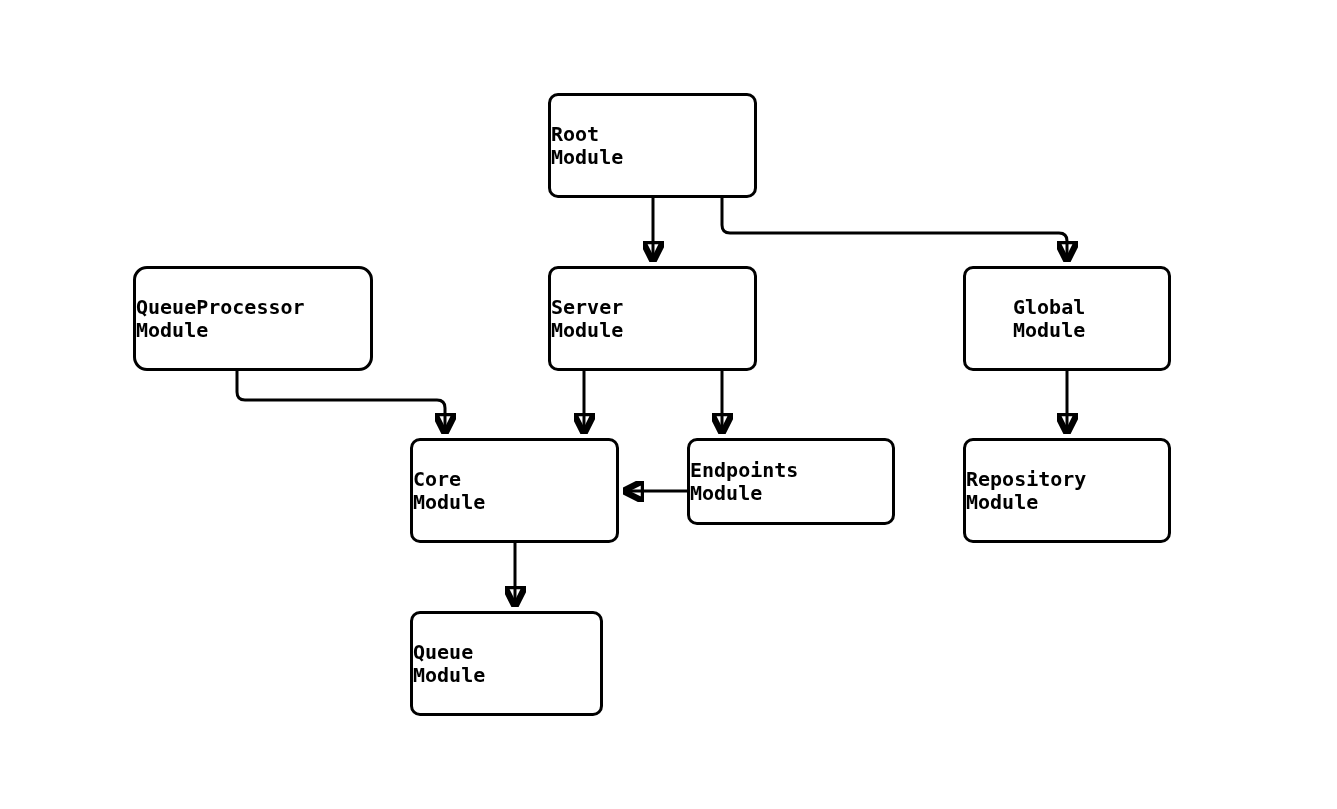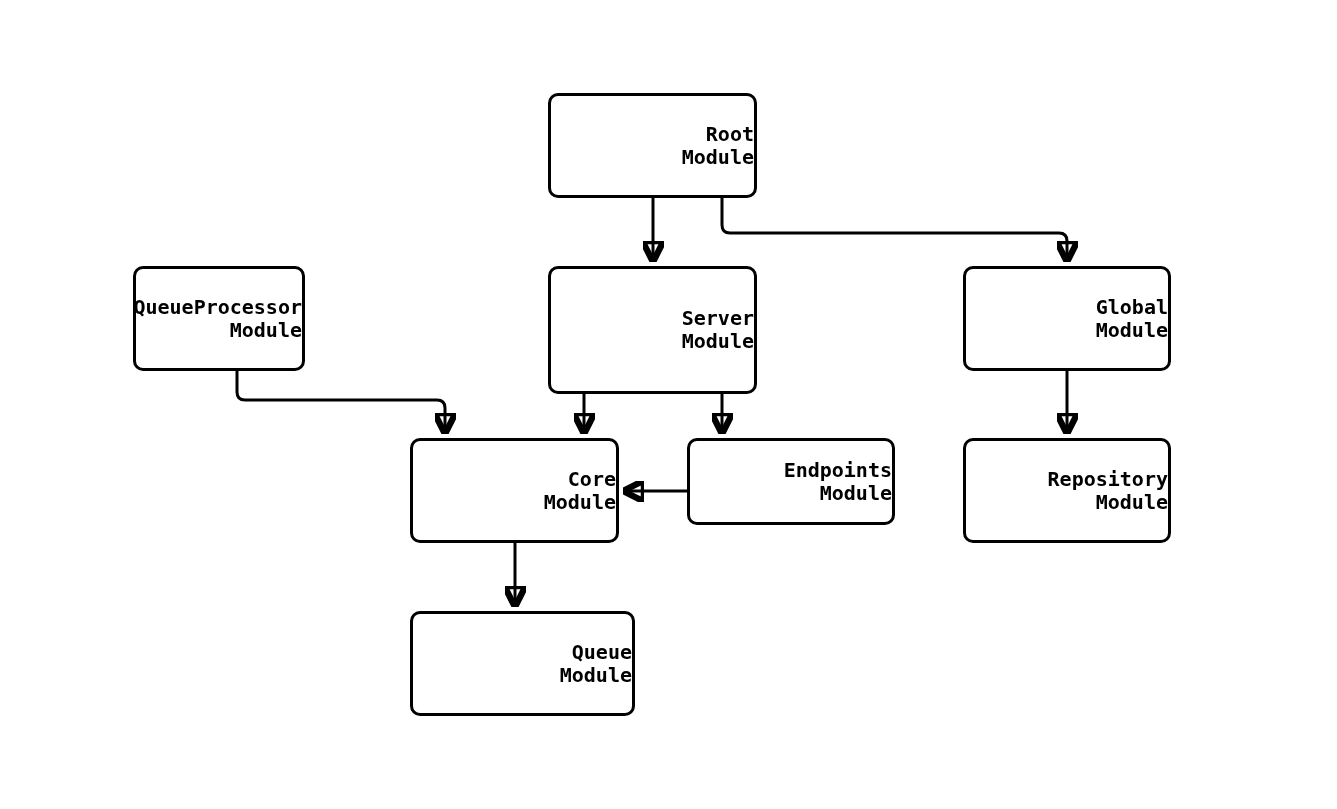--- a/index.html
+++ b/index.html
@@ -30,40 +30,40 @@
     stroke-linecap: butt;
   }
   .node {
     position: absolute;
     box-sizing: border-box;
     background: #ffffff;
     border: 3px solid #000000;
     border-radius: 10px;
     display: flex;
     flex-direction: column;
-    align-items: flex-end;
+    align-items: flex-start;
     justify-content: center;
     z-index: 1;
   }
   .node .line {
     font-size: 20px;
     line-height: 23px;
     font-weight: bold;
     color: #000000;
     white-space: nowrap;
     text-align: center;
   }
   .n-root       { left: 548px; top:  93px; width: 209px; height: 105px; }
-  .n-qp         { left: 133px; top: 266px; width: 172px; height: 105px; }
-  .n-server     { left: 548px; top: 266px; width: 209px; height: 128px; }
+  .n-qp         { left: 133px; top: 266px; width: 240px; height: 105px; border-radius: 14px; }
+  .n-server     { left: 548px; top: 266px; width: 209px; height: 105px; }
   .n-global     { left: 963px; top: 266px; width: 208px; height: 105px; padding-left: 47px; }
   .n-core       { left: 410px; top: 438px; width: 209px; height: 105px; }
   .n-endpoints  { left: 687px; top: 438px; width: 208px; height: 87px; }
   .n-repository { left: 963px; top: 438px; width: 208px; height: 105px; }
-  .n-queue      { left: 410px; top: 611px; width: 225px; height: 105px; }
+  .n-queue      { left: 410px; top: 611px; width: 193px; height: 105px; }
 </style>
 </head>
 <body>
 
 <div class="canvas">
 
   <svg class="edges-layer" viewBox="0 0 1337 809" xmlns="http://www.w3.org/2000/svg">
     <defs>
       <marker id="arrowhead" viewBox="0 0 10 10" refX="9" refY="5" markerWidth="7" markerHeight="7" orient="auto-start-reverse">
         <path d="M 0 0 L 10 5 L 0 10 z" fill="#000000" stroke="none"></path>

